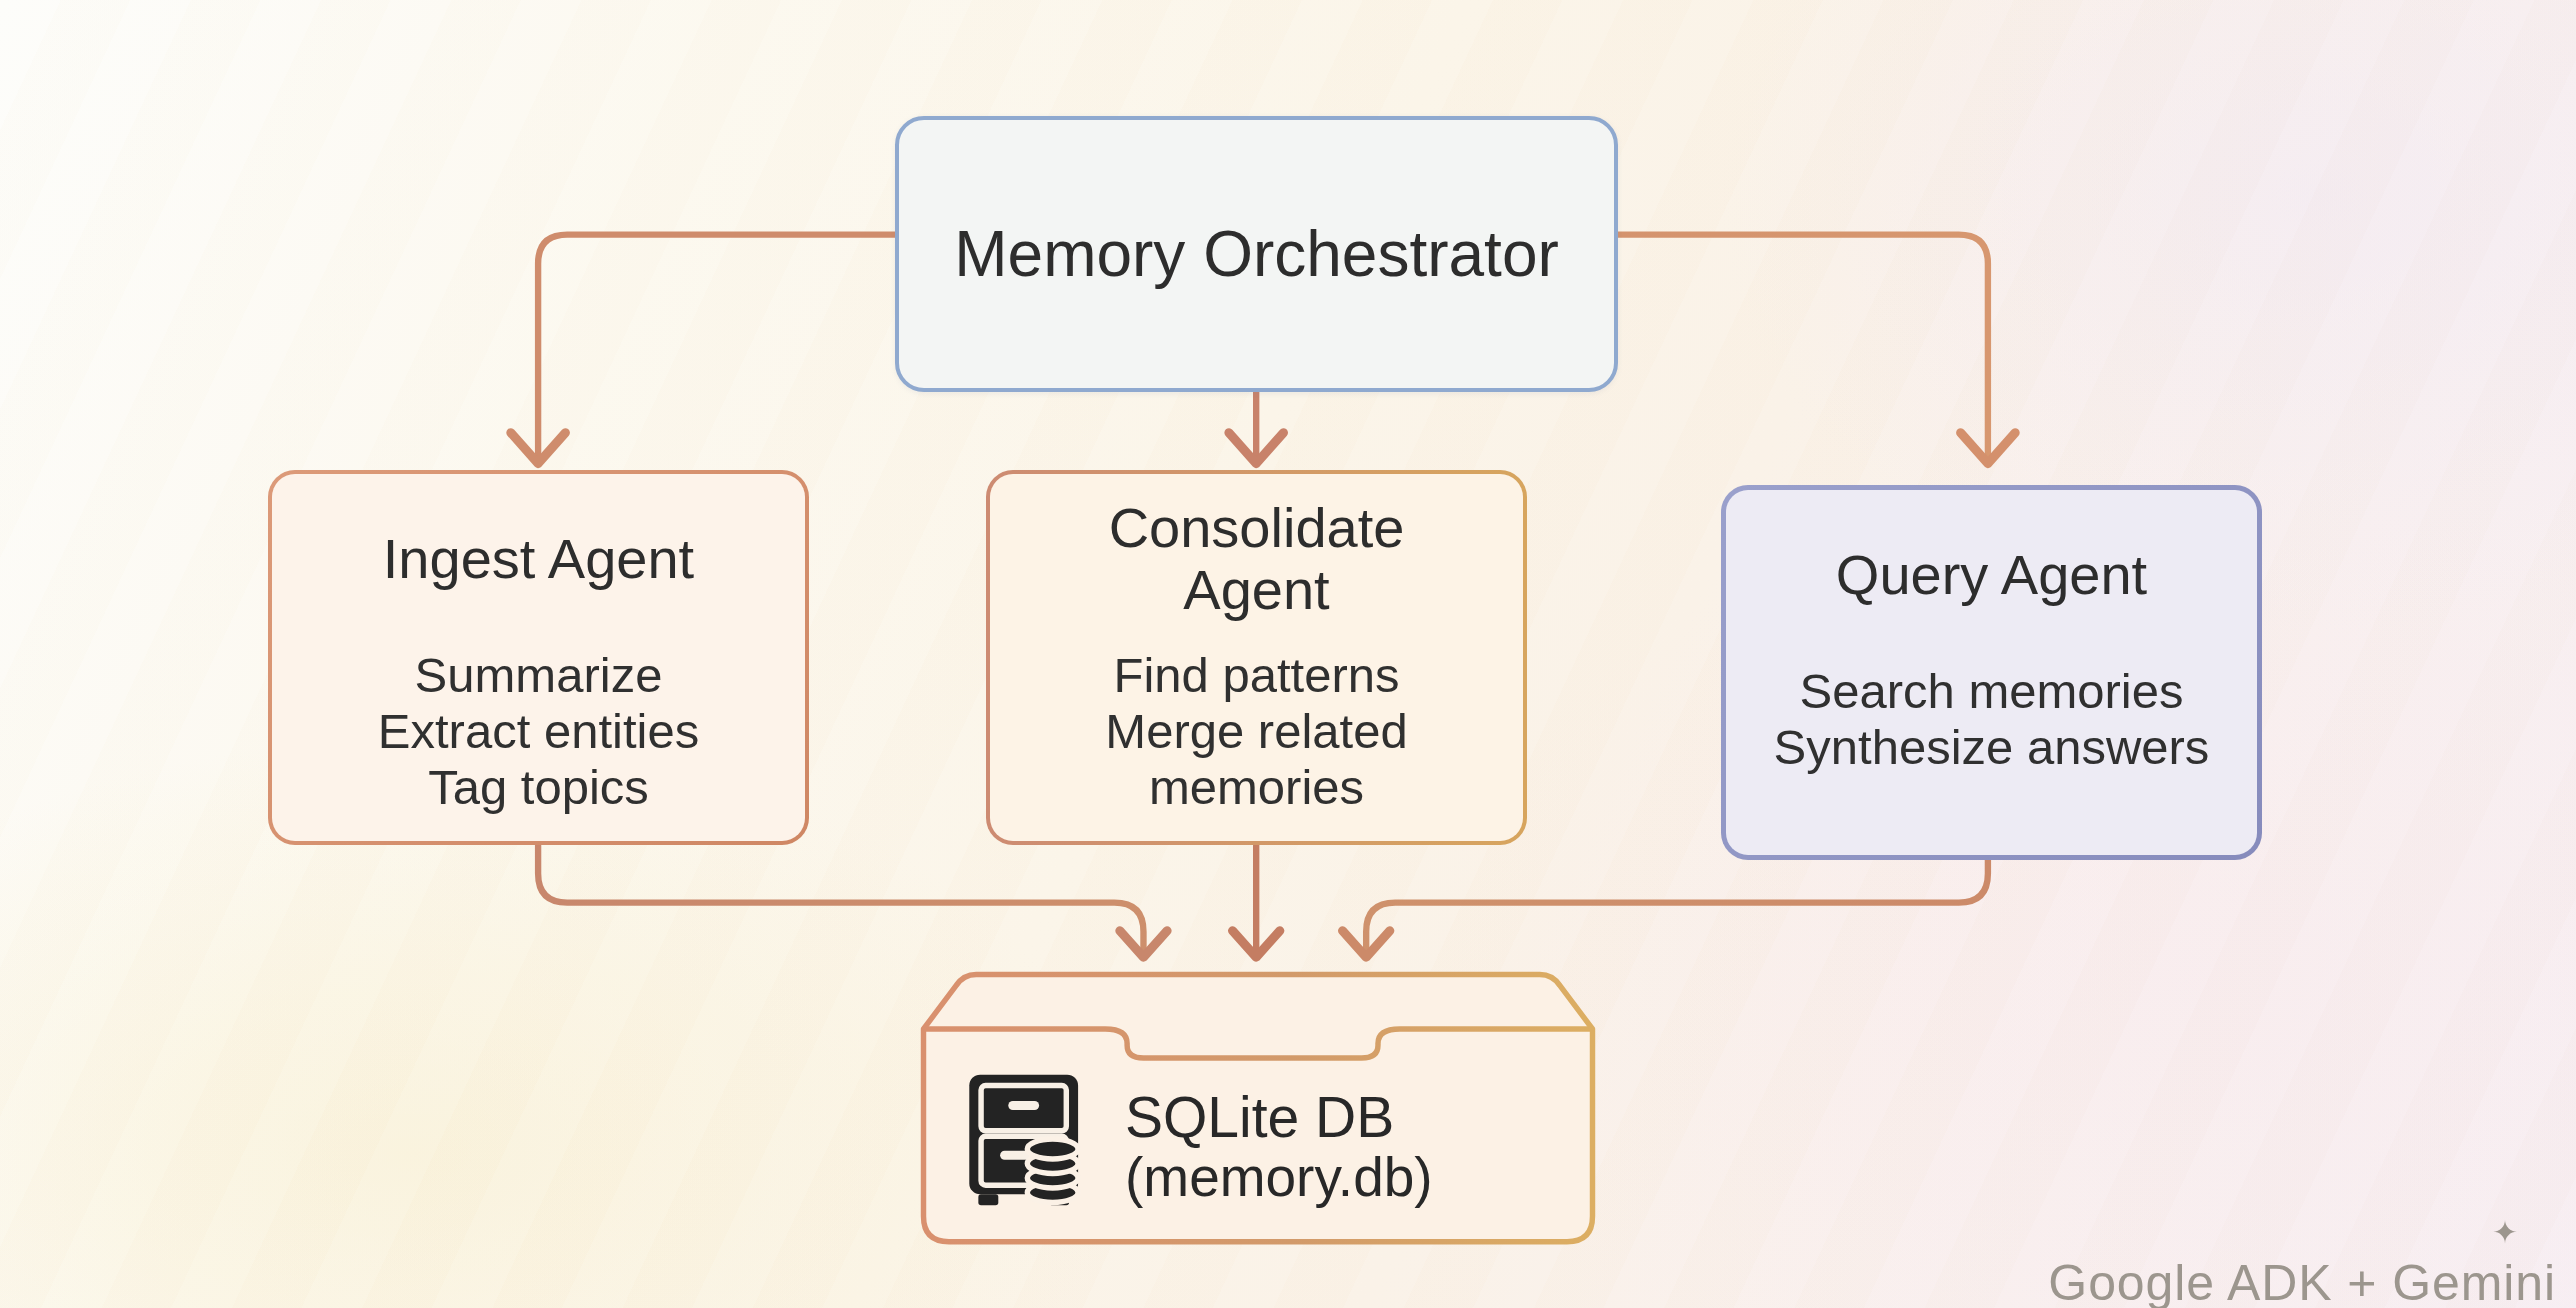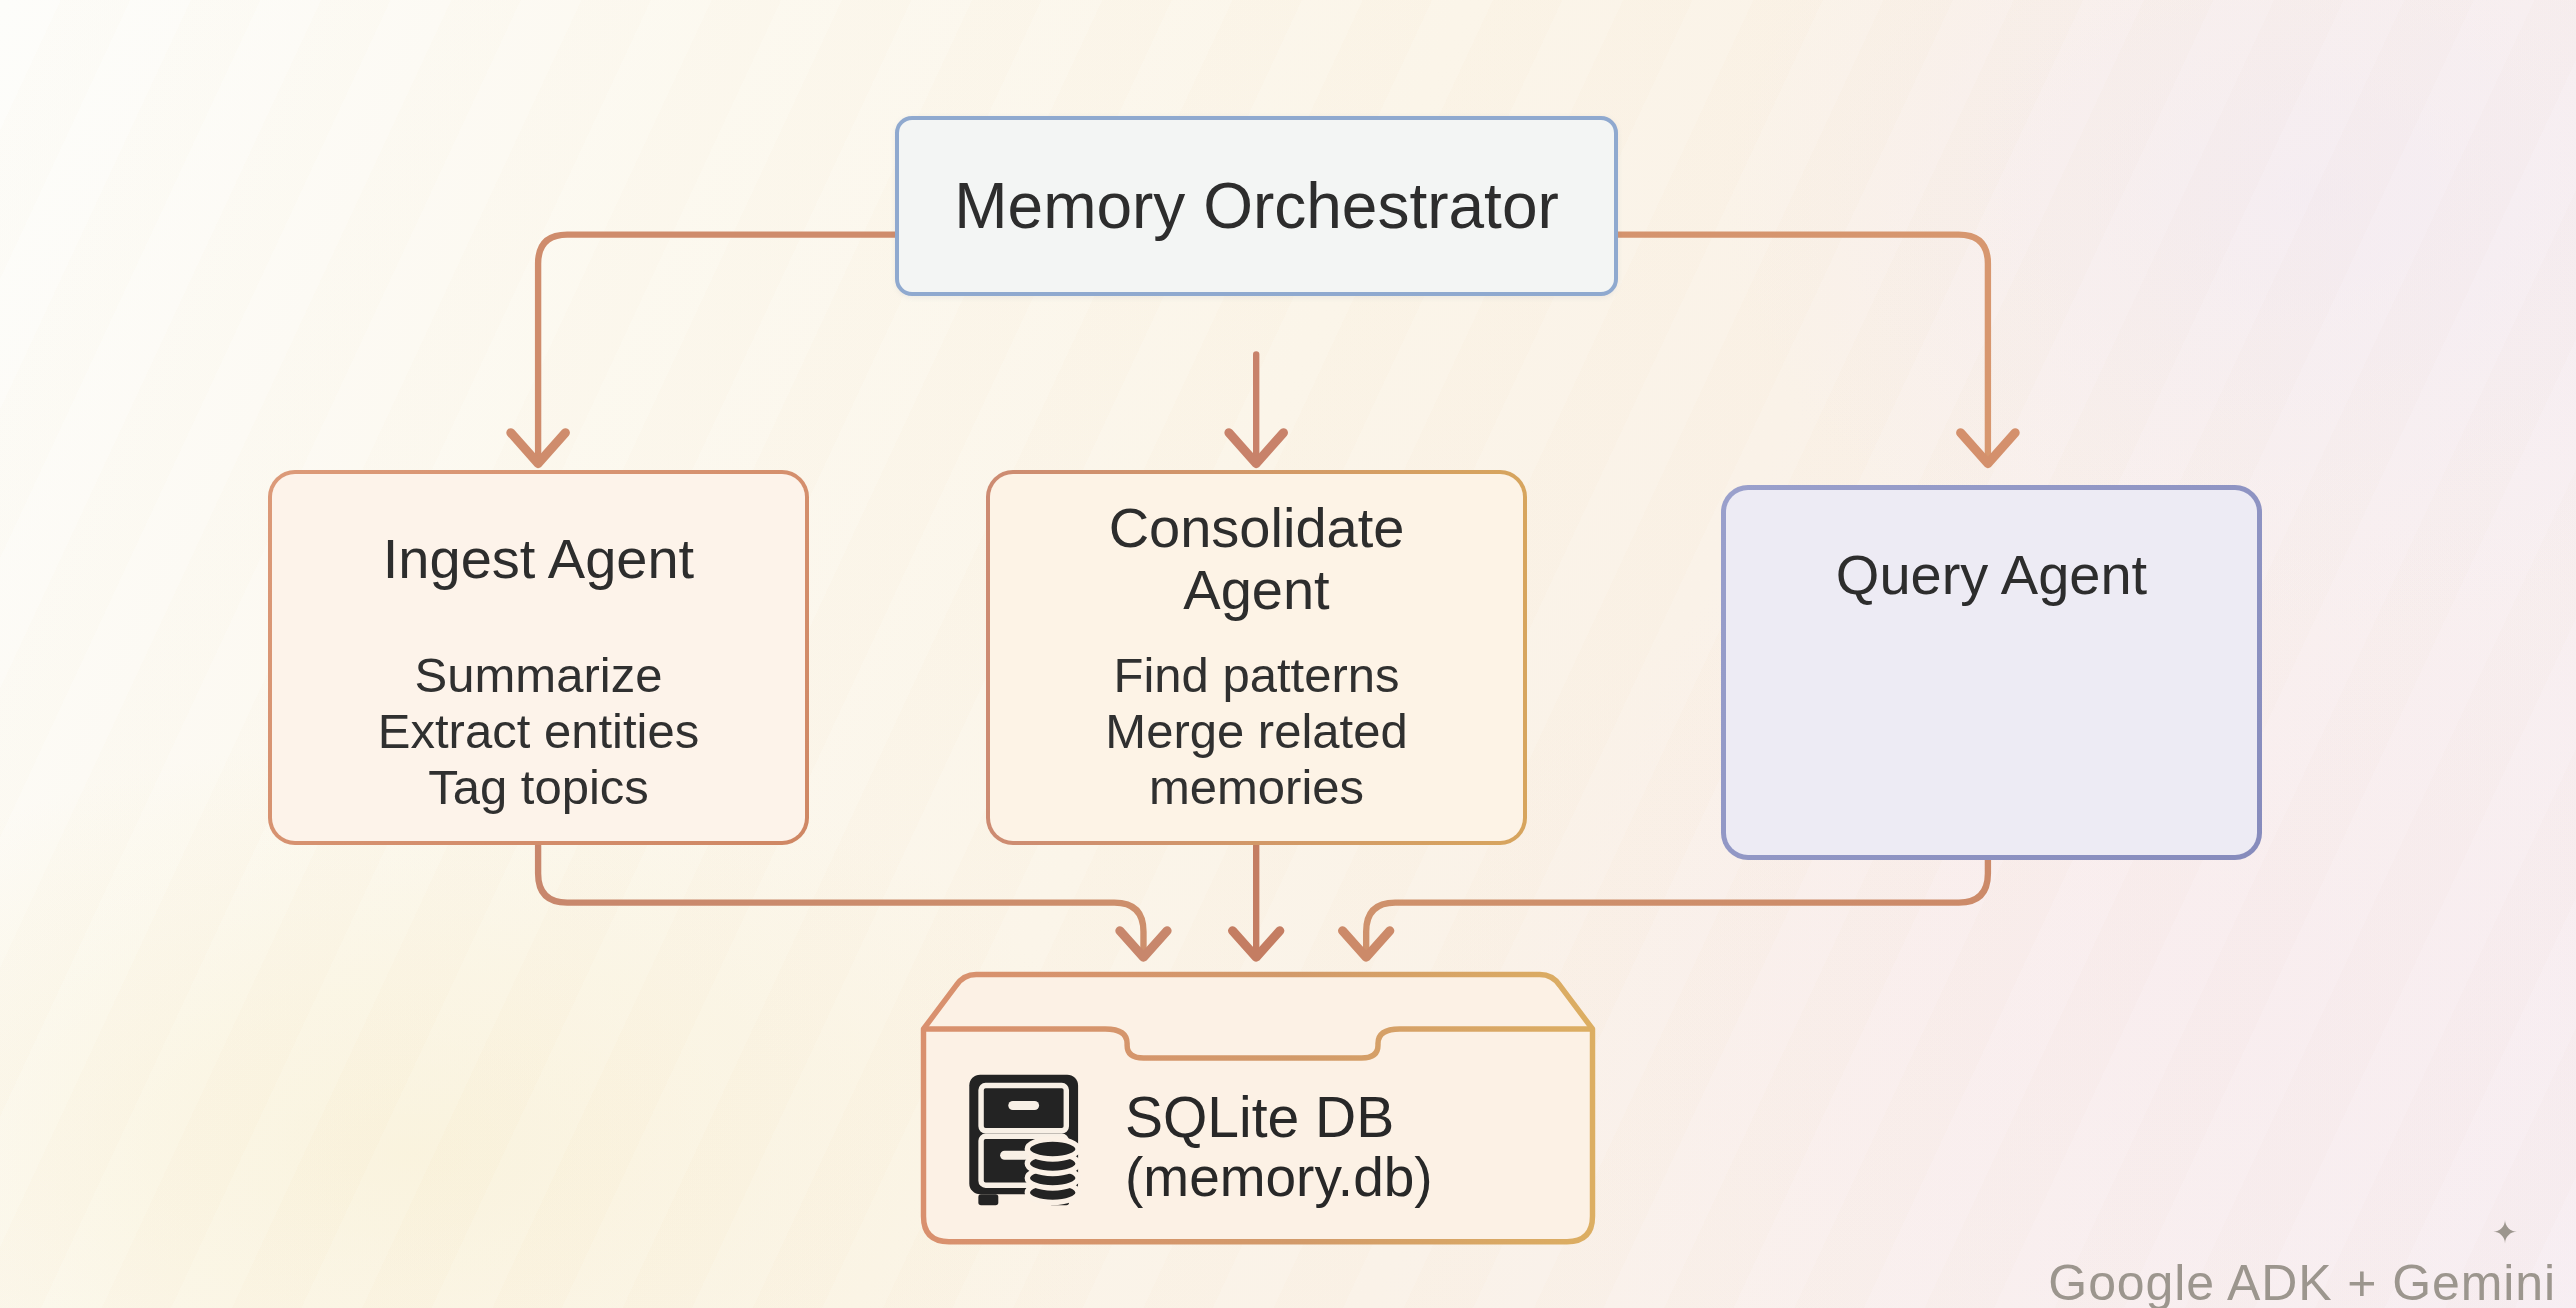--- a/index.html
+++ b/index.html
@@ -15,21 +15,21 @@
       radial-gradient(ellipse 1273px 818px at 85% 75%, rgba(248,231,236,0.45), rgba(248,231,236,0) 60%),
       linear-gradient(115deg,#fdfdfa 0%,#fcf8ee 24%,#fbf4e7 46%,#faf1e6 62%,#f8efee 82%,#f6edf2 100%);
   }
   .streaks{
     position:absolute;inset:0;opacity:.35;
     background:repeating-linear-gradient(115deg, rgba(255,255,255,0.25) 0 55px, rgba(243,232,213,0.18) 55px 118px);
   }
   svg.layer{position:absolute;left:0;top:0;}
   .node{position:absolute;box-sizing:border-box;text-align:center;}
   .node-root{
-    left:895px;top:116px;width:723px;height:180px;border-radius:17px;
+    left:895px;top:116px;width:723px;height:276px;border-radius:29px;
     border:4.5px solid #8fa9cf;background:#f3f5f4;
     display:flex;flex-direction:column;justify-content:center;
     box-shadow:0 1.8px 5.5px rgba(120,140,170,0.10);
   }
   .root-title{font-size:64px;line-height:76px;font-weight:500;}
   .root-sub{font-size:53px;line-height:65px;font-weight:500;}
   .agent{width:541px;height:375px;border-radius:27px;border:4.5px solid transparent;}
   .agent-ingest{
     left:268px;top:470px;
     background:linear-gradient(#fdf3ea,#fdf3ea) padding-box,
@@ -138,20 +138,24 @@
     <div class="agent-title">Ingest Agent</div>
     <div class="agent-subs">
       <div>Summarize</div>
       <div>Extract entities</div>
       <div>Tag topics</div>
     </div>
   </div>
 
   <div class="node agent agent-query">
     <div class="agent-title">Query Agent</div>
+    <div class="agent-subs">
+      <div>Search memories</div>
+      <div>Synthesize answers</div>
+    </div>
   </div>
 
   <div class="db-icon">
     <svg width="127" height="136" viewBox="0 0 140 150">
       <rect x="8" y="4" width="120" height="132" rx="12" fill="#232323"></rect>
       <rect x="18" y="136" width="22" height="12" rx="3" fill="#232323"></rect>
       <rect x="96" y="136" width="22" height="12" rx="3" fill="#232323"></rect>
       <rect x="21" y="16" width="94" height="50" rx="5" fill="#232323" stroke="#f8f0e6" stroke-width="6"></rect>
       <rect x="21" y="72" width="94" height="54" rx="5" fill="#232323" stroke="#f8f0e6" stroke-width="6"></rect>
       <rect x="51" y="33" width="34" height="10" rx="5" fill="#f8f0e6"></rect>

